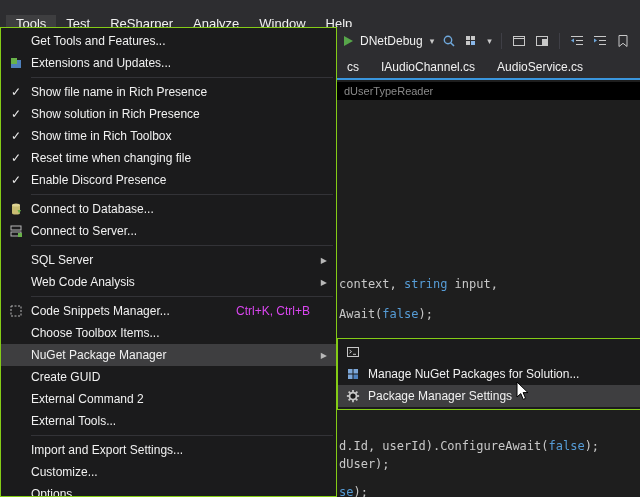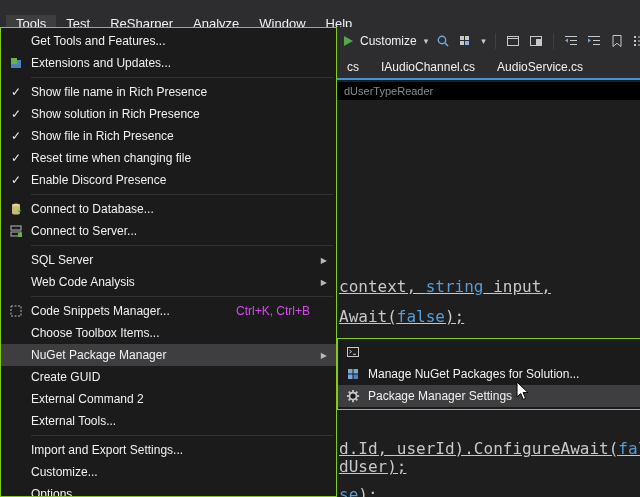--- a/index.html
+++ b/index.html
@@ -29,21 +29,21 @@
     background:#2d2d30; border-bottom:2px solid #3a96dd; display:flex; align-items:stretch; }
   .tab { padding:0 11px; display:flex; align-items:center; font-size:12px; color:#f1f1f1; white-space:nowrap; }
   .tab.partial { padding-left:10px; }
   
   .breadcrumb { position:absolute; left:337px; top:82px; right:0; height:18px;
     background:#000000; display:flex; align-items:center; padding-left:7px;
     font-size:11px; color:#8a8a8a; }
   
   .editor { position:absolute; left:337px; top:100px; right:0; bottom:0; background:#1e1e1e; }
   .code-line { position:absolute; left:2px; white-space:pre;
-    font-family:"DejaVu Sans Mono", monospace; font-size:16px; color:#c8c8c8;text-decoration:underline; }
+    font-family:"DejaVu Sans Mono", monospace; font-size:12px; color:#c8c8c8; }
   .kw { color:#569cd6; }
   .cl-0 { top:177px; } .cl-1 { top:207px; } .cl-2 { top:339px; }
   .cl-3 { top:357px; } .cl-4 { top:385px; }
   
   .menu { position:absolute; background:#1b1b1c; border:1px solid #84cc16; z-index:10; }
   .menu-tools { left:0; top:27px; width:337px; height:470px; padding-top:2px; overflow:hidden; }
   .menu-sub { left:337px; top:338px; width:312px; padding:2px 0; }
   .mi { position:relative; height:22px; display:flex; align-items:center; }
   .mi.hl { background:#3e3e40; }
   .gut { flex:0 0 30px; width:30px; display:flex; align-items:center; justify-content:center; }
@@ -66,21 +66,21 @@
     <div class="mb-item">Test</div>
     <div class="mb-item">ReSharper</div>
     <div class="mb-item">Analyze</div>
     <div class="mb-item">Window</div>
     <div class="mb-item">Help</div>
   </div>
 
   <div class="toolbar">
     <div class="tb-content">
       <span class="play"></span>
-      <span class="tb-label">Customize</span>
+      <span class="tb-label">DNetDebug</span>
       <span class="tb-caret">▾</span>
       <span class="tbicon">
         <svg width="16" height="16">
             <circle cx="7" cy="7" r="3.7" fill="none" stroke="#6fa8dc" stroke-width="1.4"></circle>
             <line x1="9.7" y1="9.7" x2="13" y2="13" stroke="#6fa8dc" stroke-width="1.6"></line>
           </svg>
       </span>
       <span class="tbicon">
         <svg width="16" height="16">
             <rect x="2" y="3" width="4" height="4" fill="#c8c8c8"></rect>
@@ -184,21 +184,21 @@
     <div class="mi">
       <span class="gut">
           <span class="check">✓</span>
         </span>
       <span class="lbl">Show solution in Rich Presence</span>
     </div>
     <div class="mi">
       <span class="gut">
           <span class="check">✓</span>
         </span>
-      <span class="lbl">Show file in Rich Presence</span>
+      <span class="lbl">Show time in Rich Toolbox</span>
     </div>
     <div class="mi">
       <span class="gut">
           <span class="check">✓</span>
         </span>
       <span class="lbl">Reset time when changing file</span>
     </div>
     <div class="mi">
       <span class="gut">
           <span class="check">✓</span>

